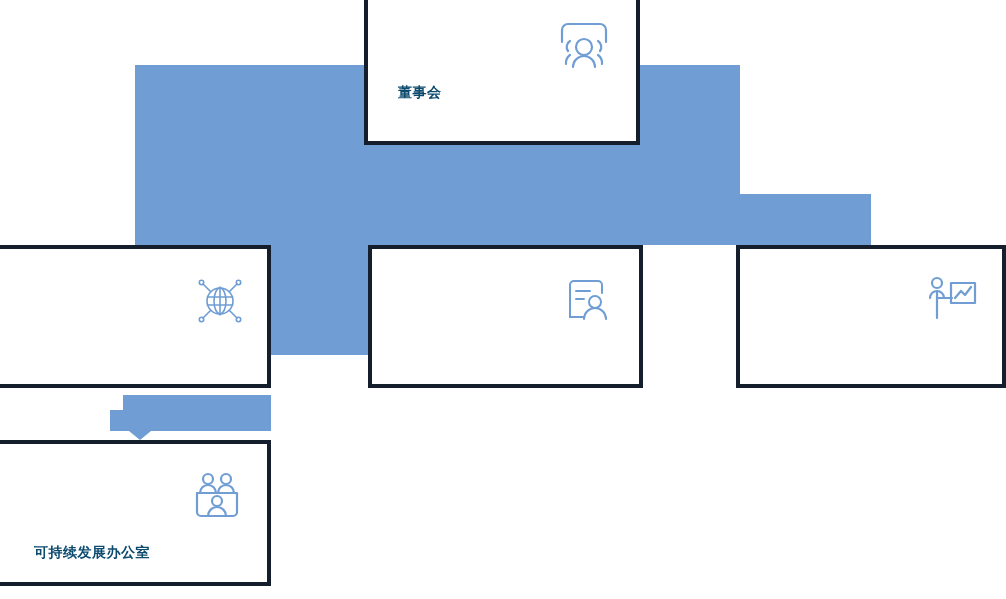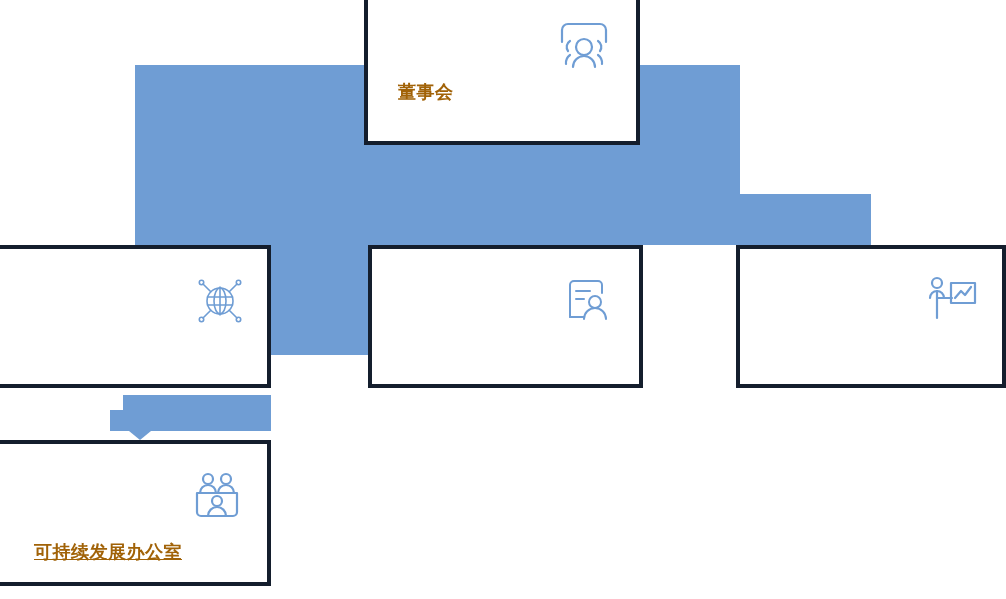--- a/index.html
+++ b/index.html
@@ -28,22 +28,22 @@
   .card {
     position: absolute;
     background: #ffffff;
     border: 4px solid #141e2d;
     box-sizing: border-box;
     overflow: hidden;
   }
   .card-label {
     position: absolute;
     left: 30px;
-    color: #a16207;
-    font-size: 18px;
+    color: #0c4a6e;
+    font-size: 14px;
     font-weight: bold;
     line-height: 26px;
     letter-spacing: 0.5px;
     white-space: pre-line;
   }
   .card-icon {
     position: absolute;
     color: #6f9dd4;
     line-height: 0;
   }
@@ -59,21 +59,21 @@
   #card-strategy     { left: -6px;  top: 245px; width: 277px; height: 143px; }
   #card-strategy .card-icon  { left: 196px; top: 26px; }
 
   #card-audit        { left: 368px; top: 245px; width: 275px; height: 143px; }
   #card-audit .card-icon  { left: 190px; top: 26px; }
 
   #card-nomination   { left: 736px; top: 245px; width: 270px; height: 143px; }
   #card-nomination .card-icon  { left: 186px; top: 25px; }
 
   #card-sustain      { left: -6px;  top: 440px; width: 277px; height: 146px; }
-  #card-sustain .card-label { left: 36px; top: 95px; text-decoration: underline; }
+  #card-sustain .card-label { left: 36px; top: 95px; }
   #card-sustain .card-icon  { left: 195px; top: 28px; }
 
   
   #arrow-sustain {
     position: absolute;
     width: 0;
     height: 0;
     border-left: 11px solid transparent;
     border-right: 11px solid transparent;
     border-top: 9px solid #6f9dd4;

